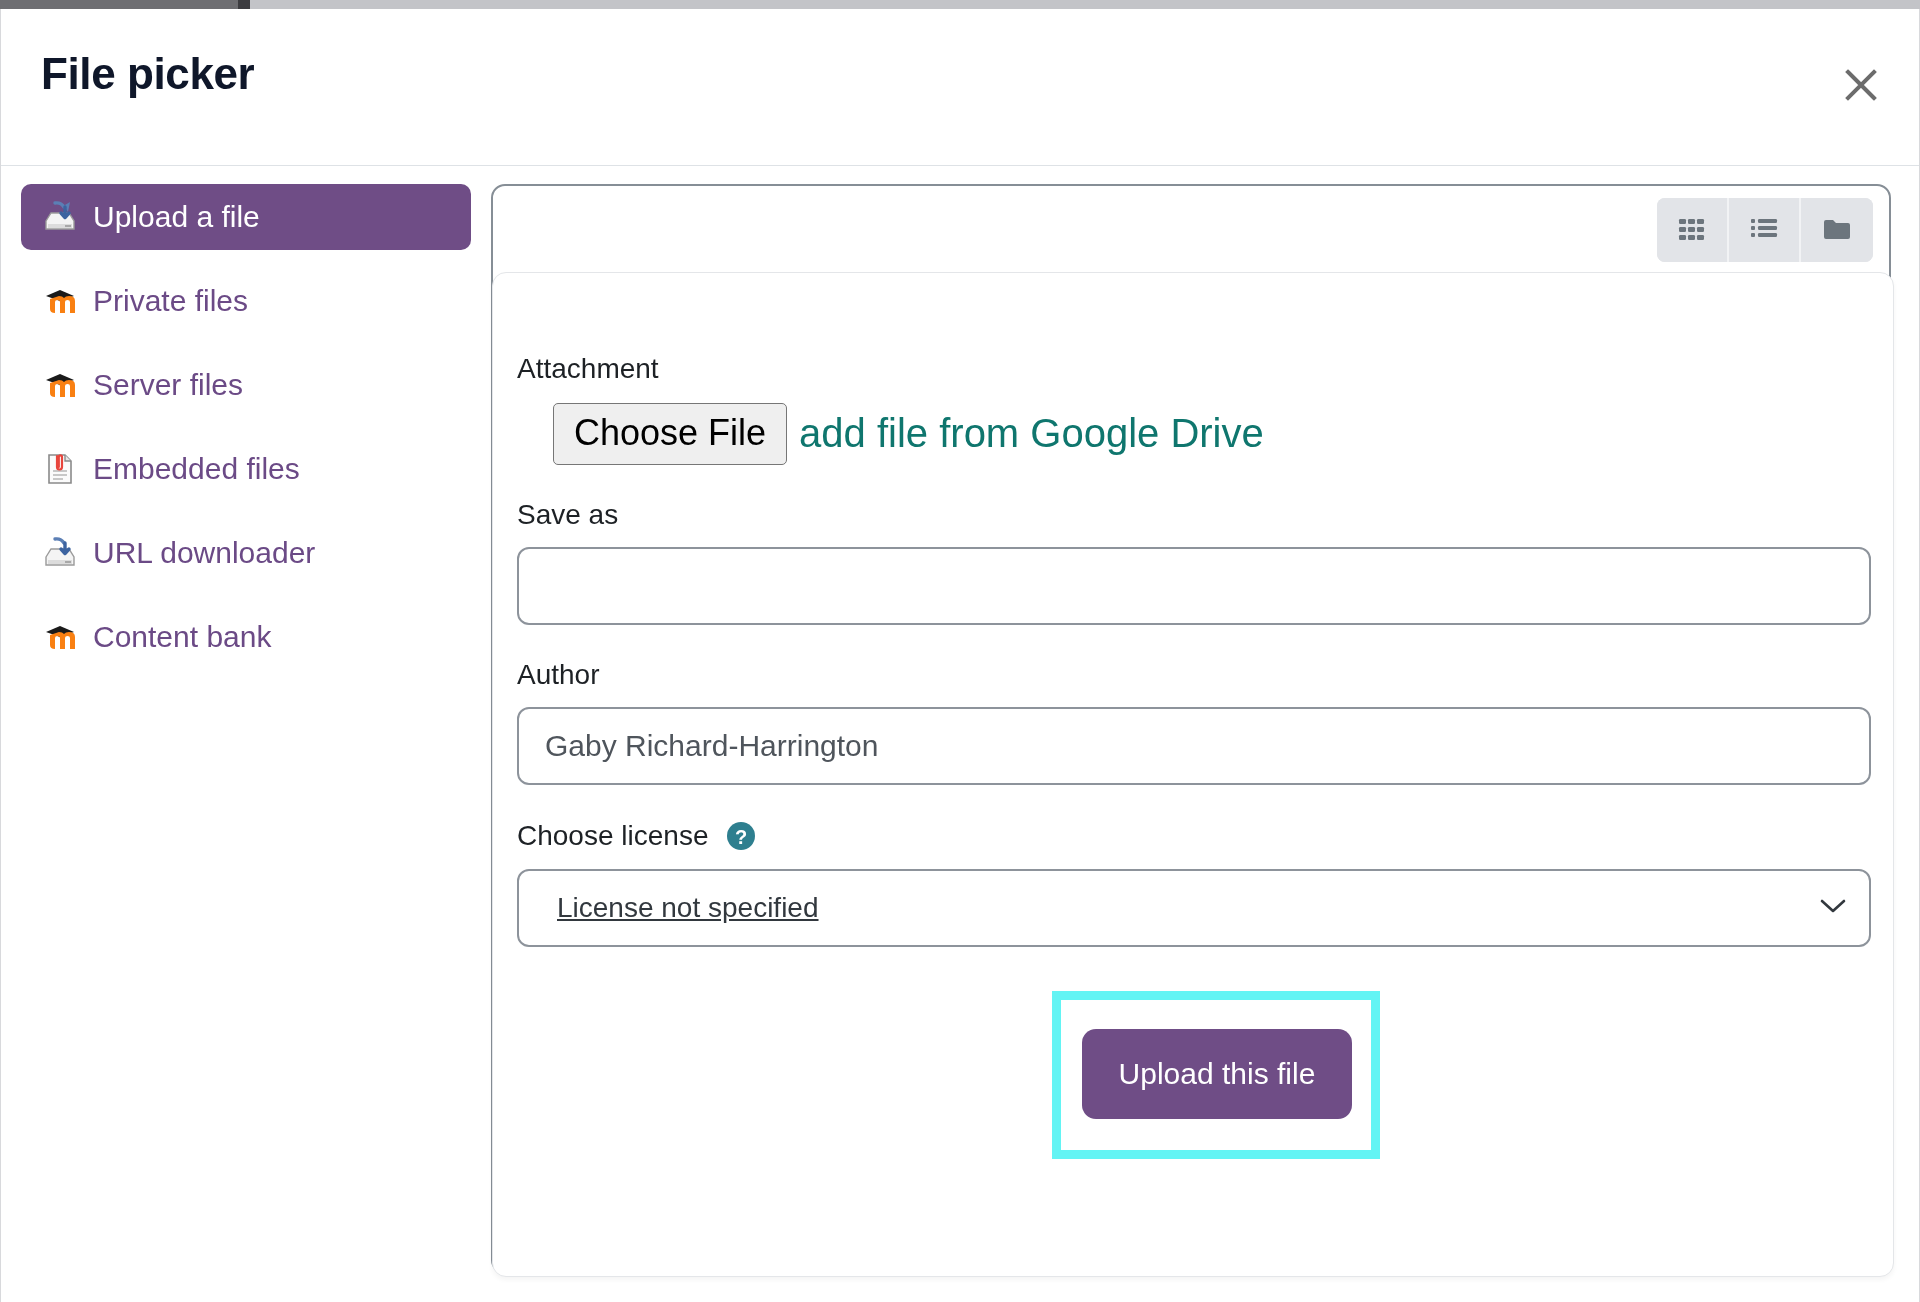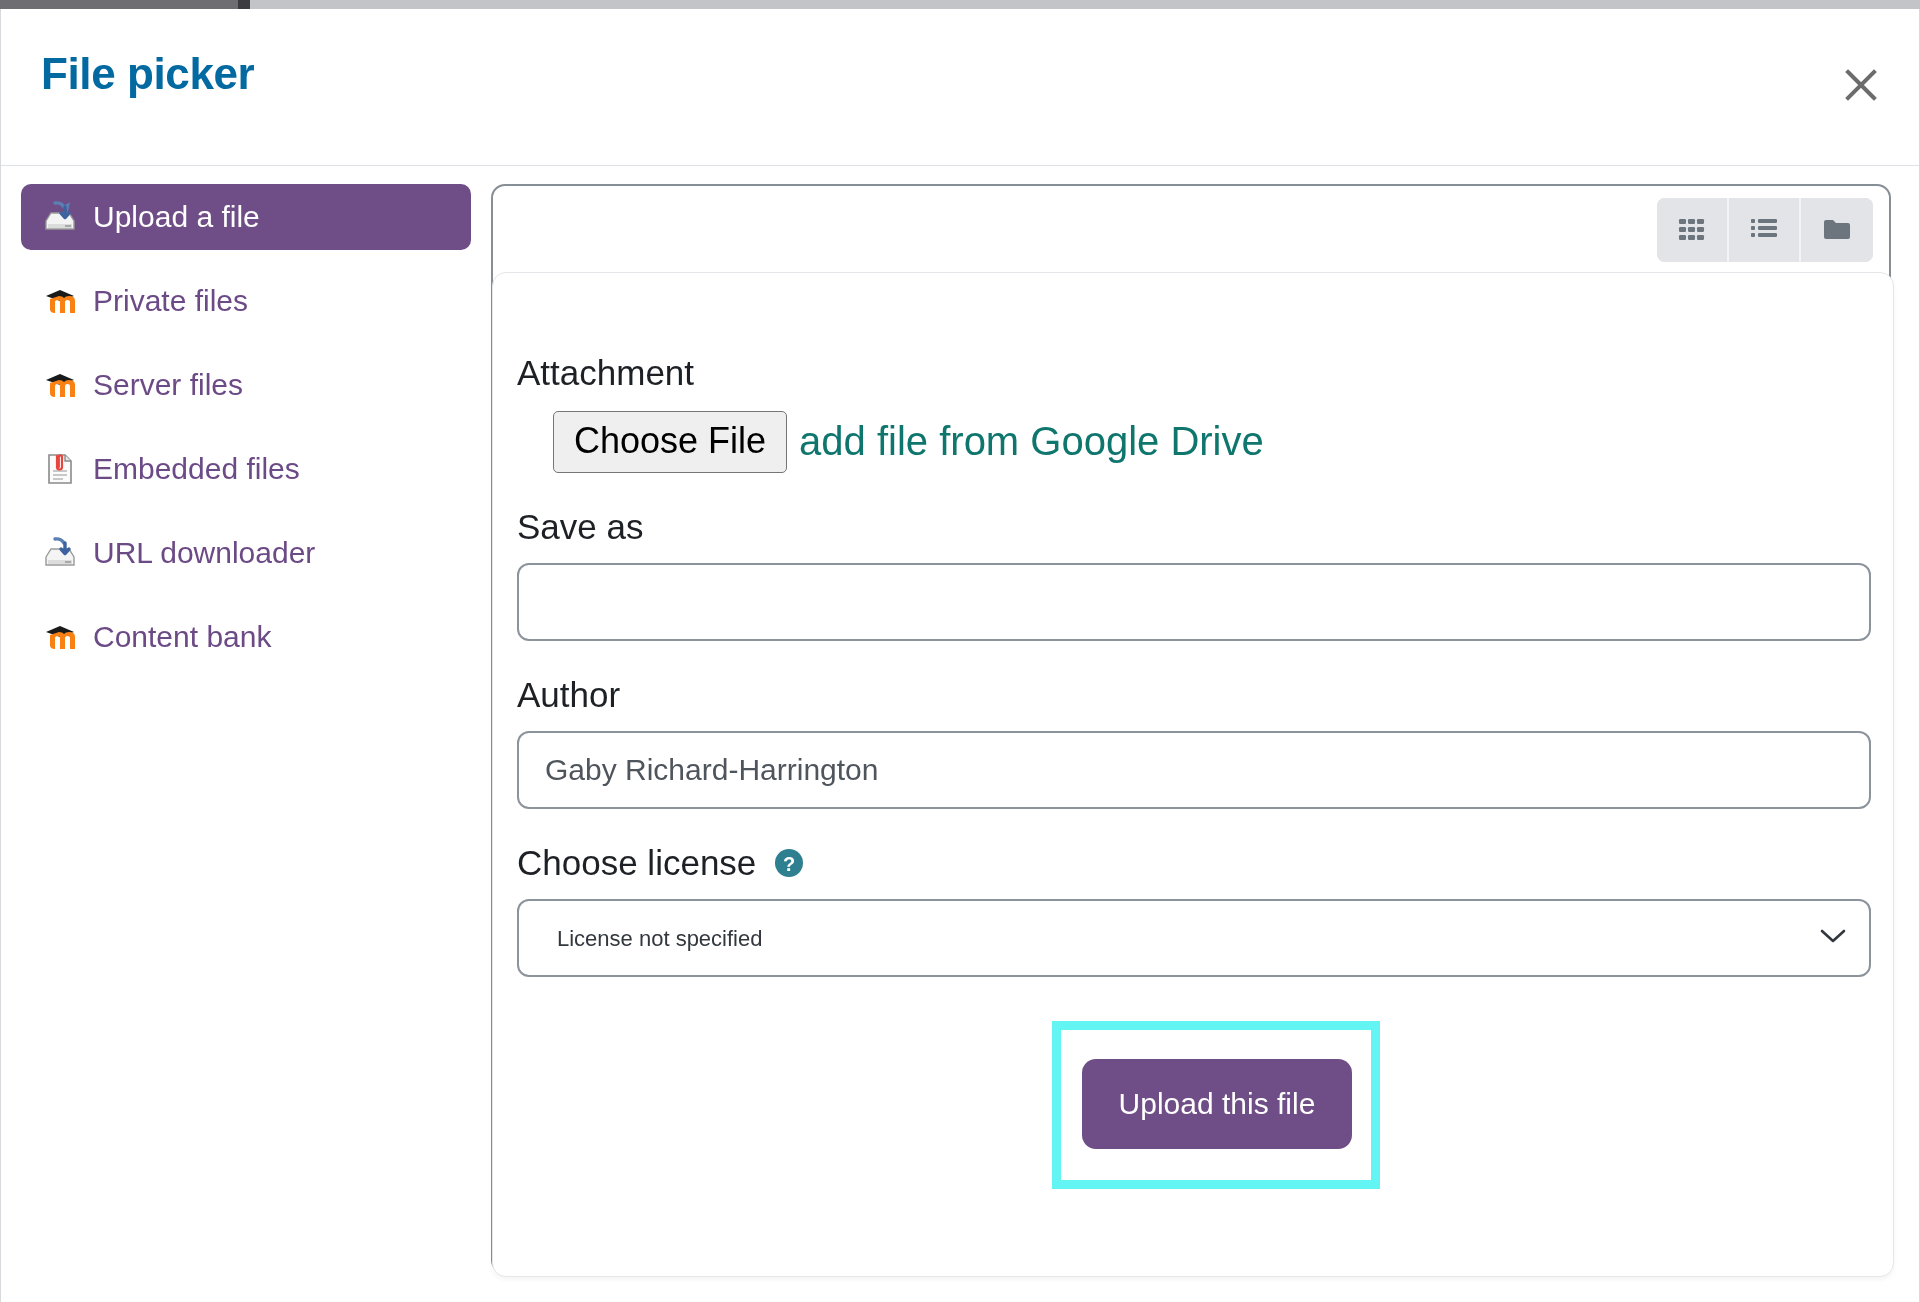--- a/index.html
+++ b/index.html
@@ -43,21 +43,21 @@
     position: relative;
     height: 157px;
     border-bottom: 1px solid #dee2e6;
     background: #ffffff;
   }
   #page-title {
     position: absolute;
     left: 40px; top: 40px;
     font-size: 44px;
     font-weight: bold;
-    color: #0369a1;
+    color: #0f172a;
     letter-spacing: -0.4px;
   }
   #close-button {
     position: absolute;
     right: 26px; top: 44px;
     width: 64px; height: 64px;
     border: none;
     background: transparent;
     cursor: pointer;
     display: flex;
@@ -149,21 +149,21 @@
     border-radius: 14px;
     box-shadow: 0 3px 5px rgba(0,0,0,0.045);
   }
 
   #upload-form {
     position: absolute;
     left: 24px; top: 80px;
     width: 1354px;
   }
   .form-label {
-    font-size: 35px;
+    font-size: 28px;
     color: #1d2125;
     margin-bottom: 16px;
     display: block;
     line-height: 1.15;
   }
   .form-group { margin-bottom: 34px; }
 
   
   #attachment-row {
     display: flex;
@@ -223,26 +223,27 @@
   .select-wrap { position: relative; width: 1354px; }
   #license-select {
     appearance: none;
     -webkit-appearance: none;
     display: block;
     width: 1354px;
     height: 78px;
     border: 2px solid #8d939b;
     border-radius: 12px;
     font-family: "Liberation Sans", sans-serif;
-    font-size: 22px;
+    font-size: 28px;
     color: #32383e;
     padding: 0 60px 0 38px;
     background: #ffffff;
     cursor: pointer;
     outline: none;
+    text-decoration: underline;
   }
   #select-chevron {
     position: absolute;
     right: 24px; top: 50%;
     transform: translateY(-50%);
     pointer-events: none;
   }
 
   
   #submit-row {

